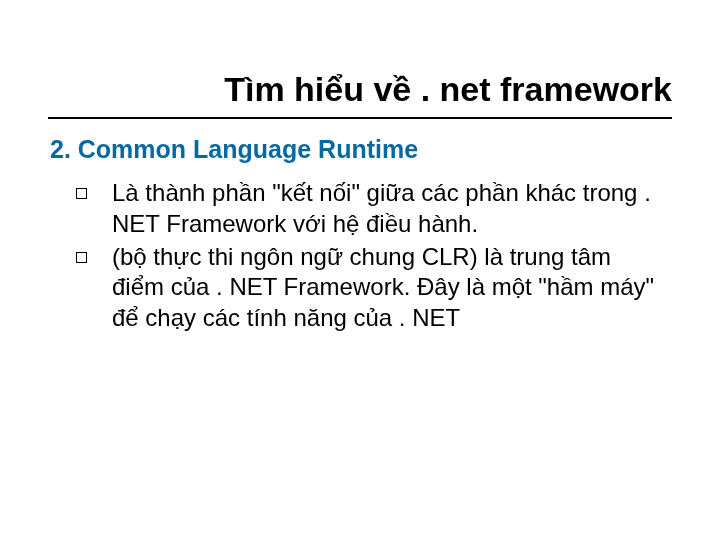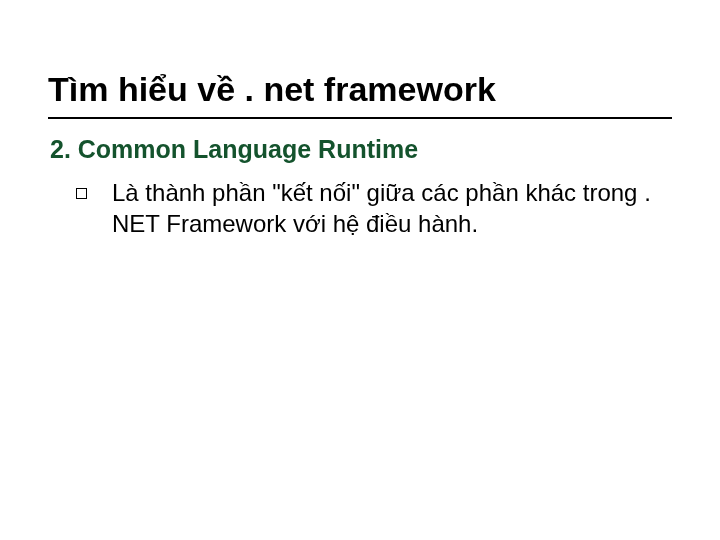--- a/index.html
+++ b/index.html
@@ -18,31 +18,32 @@
     padding: 70px 48px 40px 48px;
     position: relative;
   }
   .title {
     font-family: Verdana, Geneva, sans-serif;
     font-weight: bold;
     font-size: 34px;
     color: #000;
     margin: 0 0 6px 0;
     line-height: 1.15;
+    text-align: right;
   }
   .rule {
     border: none;
     border-top: 2px solid #000;
     margin: 8px 0 16px 0;
   }
   .subtitle {
     font-family: Verdana, Geneva, sans-serif;
     font-weight: bold;
     font-size: 25px;
-    color: #14532d;
+    color: #0369a1;
     margin: 0 0 14px 2px;
   }
   ul.bullets {
     list-style: none;
     margin: 0;
     padding: 0 8px 0 28px;
   }
   ul.bullets li {
     position: relative;
     font-size: 24px;
@@ -64,14 +65,15 @@
 </style>
 </head>
 <body>
 
 <div class="slide">
   <h1 class="title">Tìm hiểu về . net framework</h1>
   <hr class="rule">
   <h2 class="subtitle">2. Common Language Runtime</h2>
   <ul class="bullets">
     <li>Là thành phần "kết nối" giữa các phần khác trong . NET Framework với hệ điều hành.</li>
+    <li>(bộ thực thi ngôn ngữ chung CLR) là trung tâm điểm của . NET Framework. Đây là một "hầm máy" để chạy các tính năng của . NET</li>
   </ul>
 </div>
 
 </body></html>

